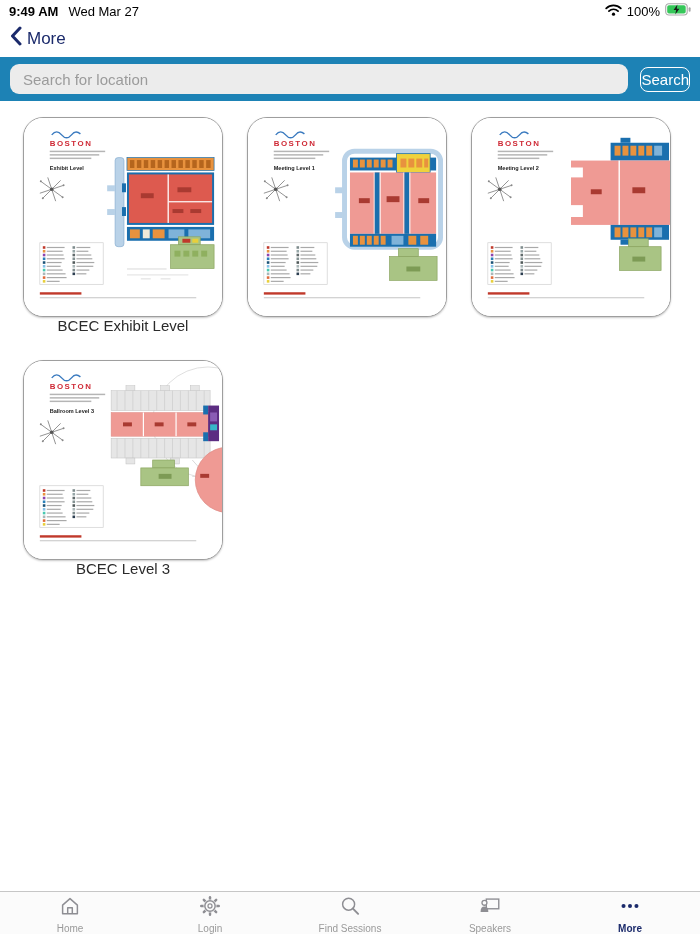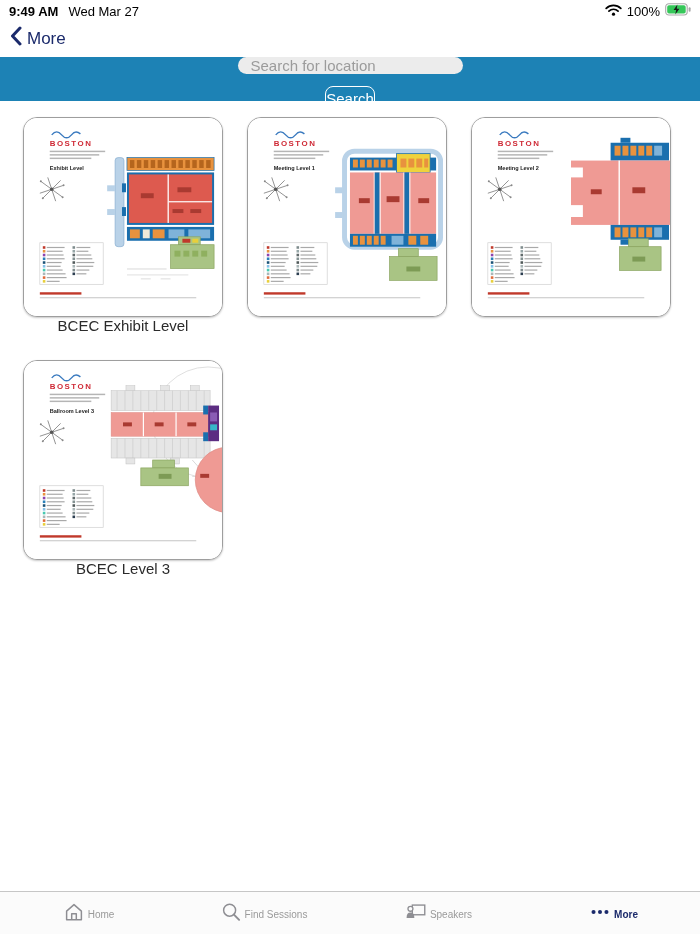--- a/index.html
+++ b/index.html
@@ -17,42 +17,42 @@
 
   
   .nav-bar { position:absolute; top:22px; left:0; right:0; height:35px; background:#fff; }
   .back-btn { position:absolute; left:10px; top:4px; display:flex; align-items:center; gap:5px;
     color:#1b2a6b; font-size:17px; cursor:pointer; }
   .nav-title { position:absolute; left:0; right:0; top:7px; text-align:center;
     font-size:17px; font-weight:700; color:#000; }
 
   
   .search-bar { position:absolute; top:57px; left:0; right:0; height:44px; background:#1d82b5;
-    display:flex; align-items:center; padding:0 10px; gap:12px;flex-direction:column; }
+    display:flex; align-items:center; padding:0 10px; gap:12px; }
   .search-input { flex:1; height:30px; border:none; border-radius:9px; background:#ececec;
     padding:0 13px; font-size:15px; color:#333; outline:none;
     font-family:"Liberation Sans","DejaVu Sans",sans-serif; }
   .search-input::placeholder { color:#9b9b9b; }
   .search-btn { background:transparent; border:1.5px solid #fff; border-radius:8px;
     color:#fff; font-size:15px; padding:3px 0; cursor:pointer;
     font-family:"Liberation Sans","DejaVu Sans",sans-serif; }
 
   
   .content { position:absolute; top:101px; left:0; right:0; bottom:43px; overflow:auto;
     padding:16px 23px; display:flex; flex-wrap:wrap; gap:0 24px; align-content:flex-start; }
   .map-cell { width:200px; margin-bottom:26px; }
   .map-card { width:200px; height:200px; background:#fff; border:1px solid #9e9e9e;
-    border-radius:14px; overflow:hidden; box-shadow:0 1px 2px rgba(0,0,0,.22); cursor:pointer; }
+    border-radius:20px; overflow:hidden; box-shadow:0 1px 2px rgba(0,0,0,.22); cursor:pointer; }
   .map-card svg { display:block; width:100%; height:100%; }
   .map-caption { text-align:center; font-size:15px; color:#2b2b2b; }
 
   
   .tab-bar { position:absolute; left:0; right:0; bottom:0; height:43px; background:#fbfbfb;
     border-top:1px solid #c6c6c6; display:flex; }
-  .tab { flex:1; display:flex; flex-direction:row; align-items:center; justify-content:center;
+  .tab { flex:1; display:flex; flex-direction:column; align-items:center; justify-content:center;
     gap:1px; cursor:pointer; padding-top:2px; }
   .tab-label { font-size:10px; color:#9a9a9a; }
   .tab.active .tab-label { color:#1b2a6b; font-weight:600; }
 
   
   .lg-text { font-family:"Liberation Sans","DejaVu Sans",sans-serif; }
 </style>
 </head>
 <body>
 
@@ -598,20 +598,36 @@
     <div class="tab">
       <span>
         <svg width="26" height="24" viewBox="0 0 26 26">
           <path d="M5 12 L13 5 L21 12 L21 21.5 L5 21.5 Z" fill="none" stroke="#8e8e93" stroke-width="1.6" stroke-linejoin="round"></path>
           <path d="M10.5 21.5 V15 H15.5 V21.5" fill="none" stroke="#8e8e93" stroke-width="1.6" stroke-linejoin="round"></path>
         </svg>
       </span>
       <span class="tab-label">Home</span>
     </div>
 
+    <div class="tab">
+      <span>
+        <svg width="26" height="24" viewBox="0 0 26 26">
+          <g stroke="#8e8e93" stroke-width="2.6" stroke-linecap="round">
+            <line x1="13" y1="3.5" x2="13" y2="22.5"></line>
+            <line x1="3.5" y1="13" x2="22.5" y2="13"></line>
+            <line x1="6.3" y1="6.3" x2="19.7" y2="19.7"></line>
+            <line x1="19.7" y1="6.3" x2="6.3" y2="19.7"></line>
+          </g>
+          <circle cx="13" cy="13" r="7" fill="#fbfbfb"></circle>
+          <circle cx="13" cy="13" r="5.6" fill="none" stroke="#8e8e93" stroke-width="1.6"></circle>
+          <circle cx="13" cy="13" r="2.2" fill="none" stroke="#8e8e93" stroke-width="1.3"></circle>
+        </svg>
+      </span>
+      <span class="tab-label">Login</span>
+    </div>
 
     <div class="tab">
       <span>
         <svg width="26" height="24" viewBox="0 0 26 26">
           <circle cx="11.5" cy="11" r="6.5" fill="none" stroke="#8e8e93" stroke-width="1.6"></circle>
           <line x1="16.2" y1="15.8" x2="21.8" y2="21.5" stroke="#8e8e93" stroke-width="2.1" stroke-linecap="round"></line>
         </svg>
       </span>
       <span class="tab-label">Find Sessions</span>
     </div>

